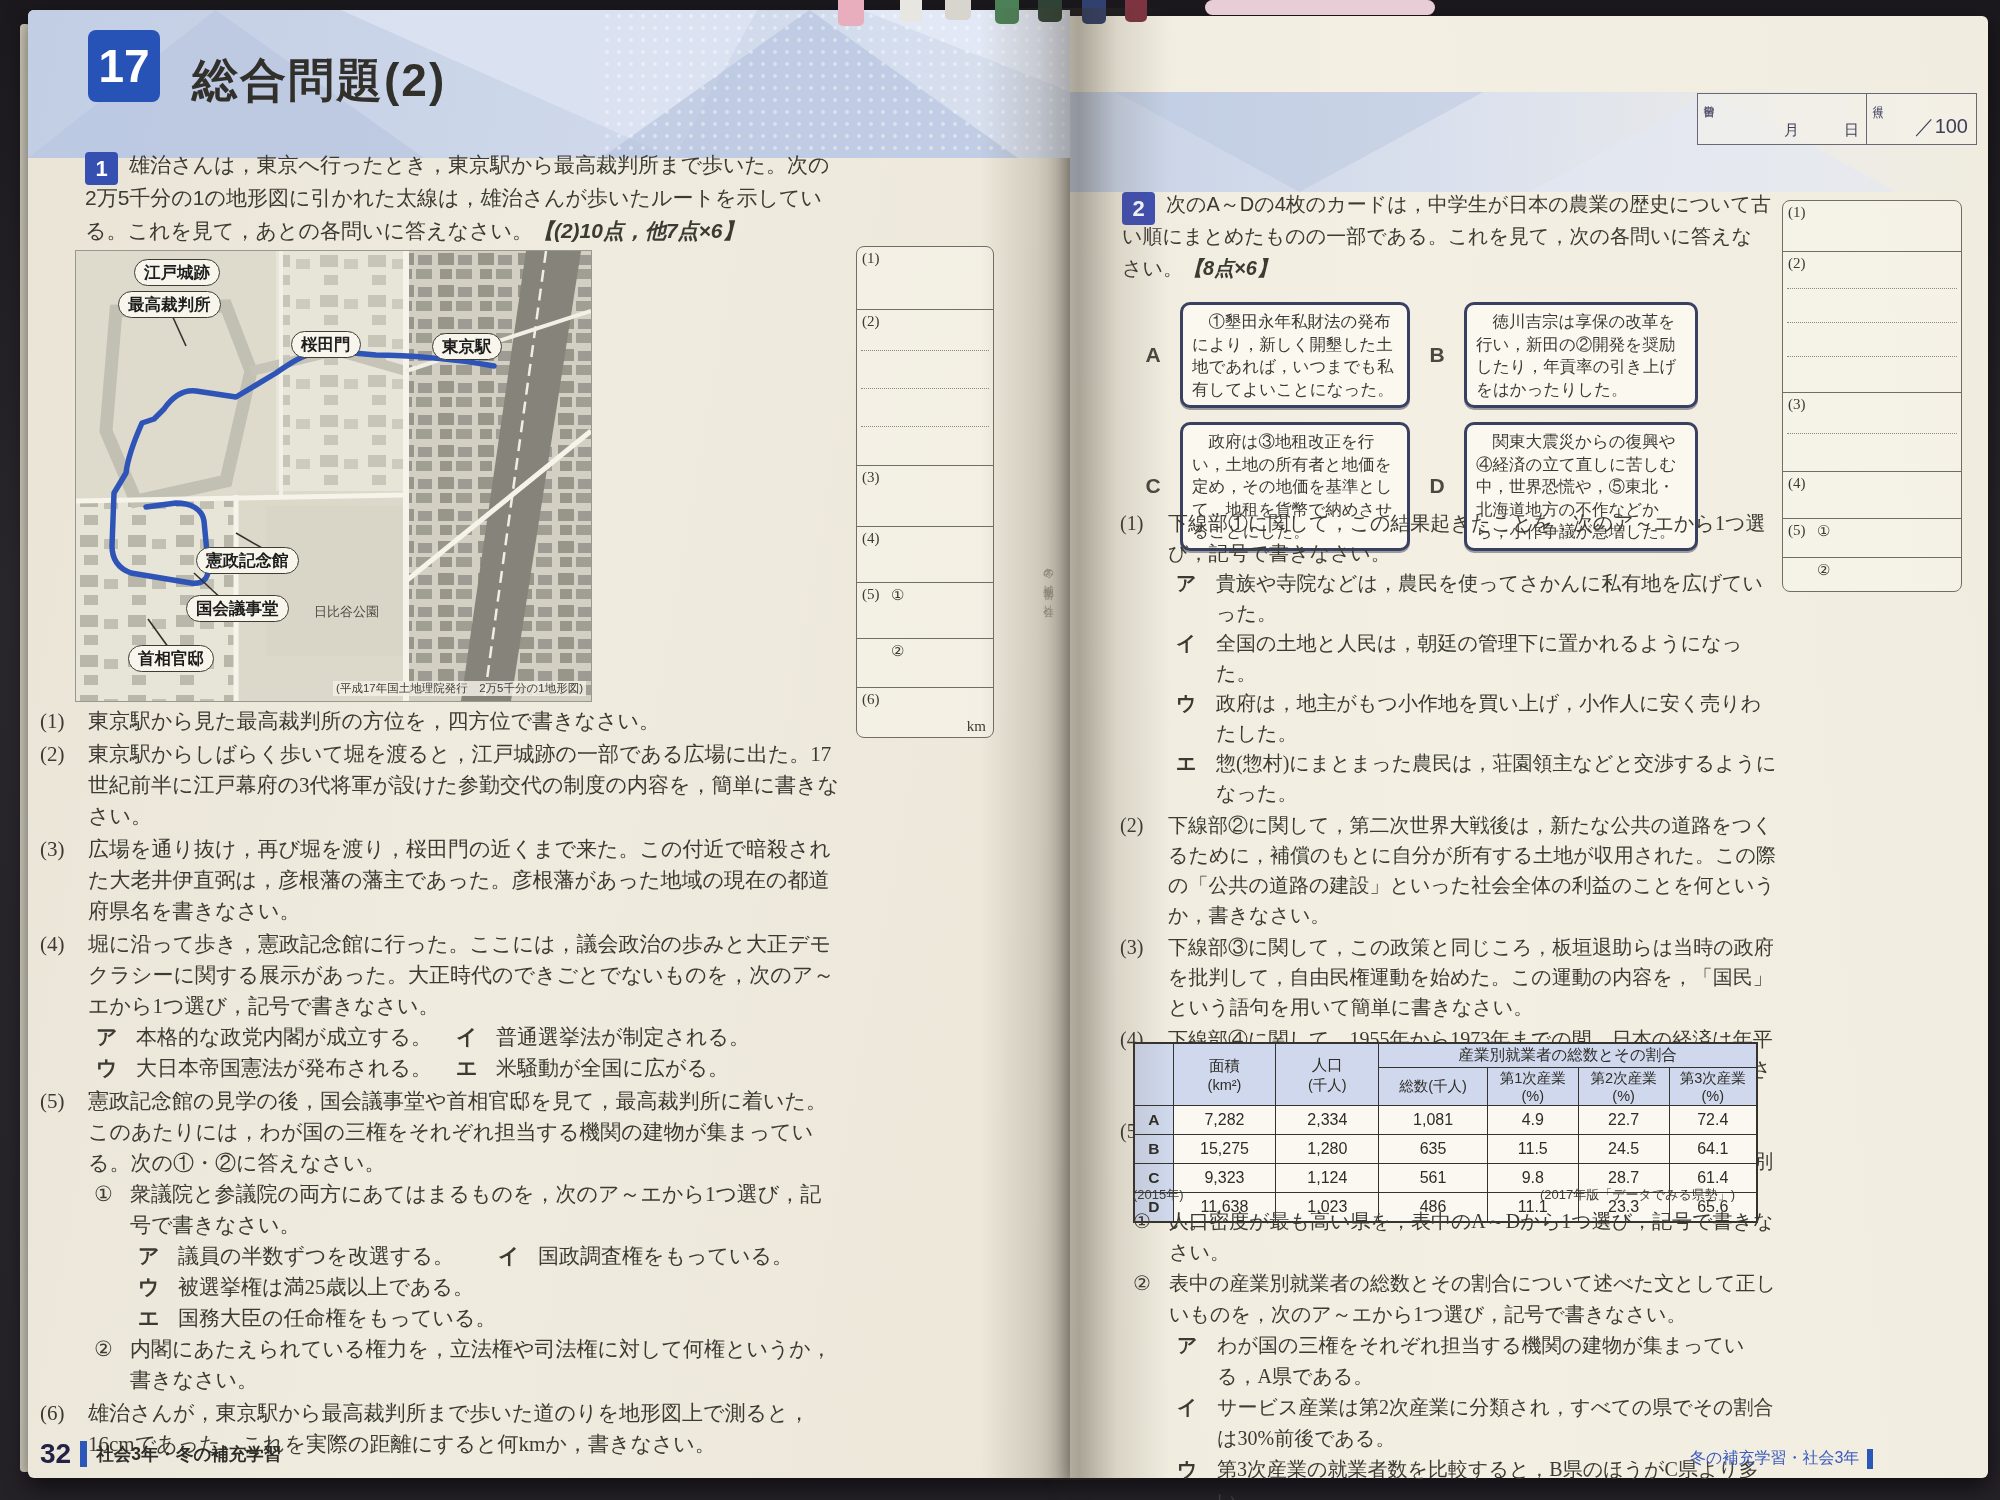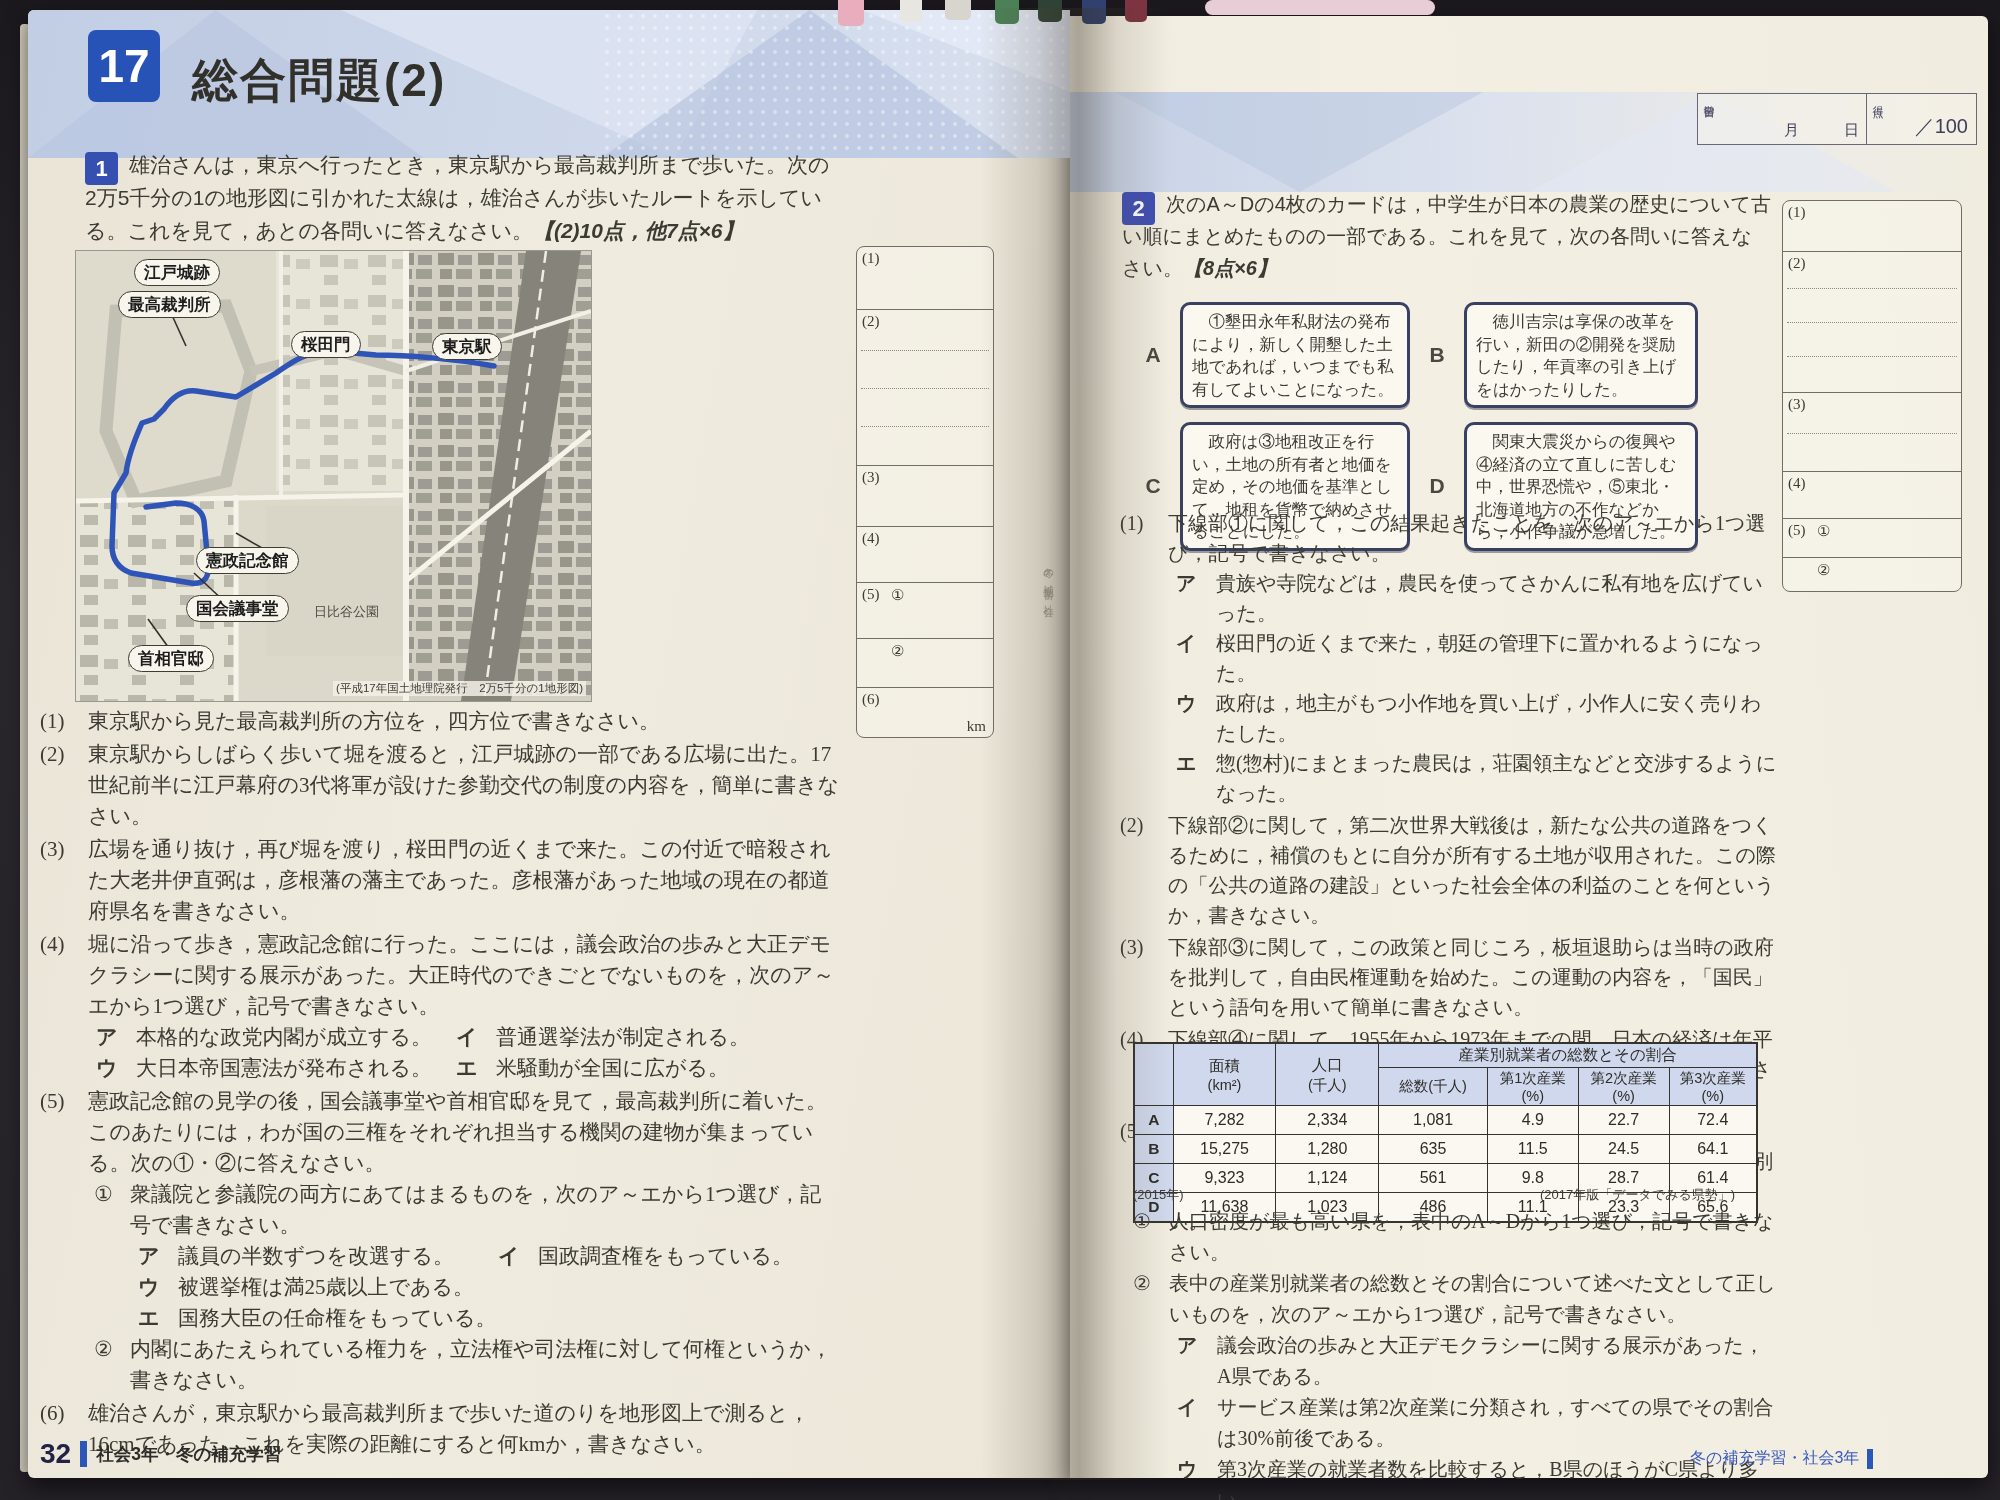--- a/index.html
+++ b/index.html
@@ -348,21 +348,21 @@
       <span>下線部①に関して，この結果起きたことを，次のア～エから1つ選び，記号で書きなさい。</span>
       <div class="choice-row">
           <div class="choice">
             <span class="cmark">ア</span>
             <span class="ctext">貴族や寺院などは，農民を使ってさかんに私有地を広げていった。</span>
           </div>
         </div>
       <div class="choice-row">
           <div class="choice">
             <span class="cmark">イ</span>
-            <span class="ctext">桜田門の近くまで来た，朝廷の管理下に置かれるようになった。</span>
+            <span class="ctext">全国の土地と人民は，朝廷の管理下に置かれるようになった。</span>
           </div>
         </div>
       <div class="choice-row">
           <div class="choice">
             <span class="cmark">ウ</span>
             <span class="ctext">政府は，地主がもつ小作地を買い上げ，小作人に安く売りわたした。</span>
           </div>
         </div>
       <div class="choice-row">
           <div class="choice">
@@ -459,21 +459,21 @@
     <div class="subq">
       <span class="subnum">①</span>
       <span>人口密度が最も高い県を，表中のA～Dから1つ選び，記号で書きなさい。</span>
     </div>
     <div class="subq">
       <span class="subnum">②</span>
       <span>表中の産業別就業者の総数とその割合について述べた文として正しいものを，次のア～エから1つ選び，記号で書きなさい。</span>
       <div class="choice-row">
           <div class="choice">
             <span class="cmark">ア</span>
-            <span class="ctext">議会政治の歩みと大正デモクラシーに関する展示があった，A県である。</span>
+            <span class="ctext">わが国の三権をそれぞれ担当する機関の建物が集まっている，A県である。</span>
           </div>
         </div>
       <div class="choice-row">
           <div class="choice">
             <span class="cmark">イ</span>
             <span class="ctext">サービス産業は第2次産業に分類され，すべての県でその割合は30%前後である。</span>
           </div>
         </div>
       <div class="choice-row">
           <div class="choice">

